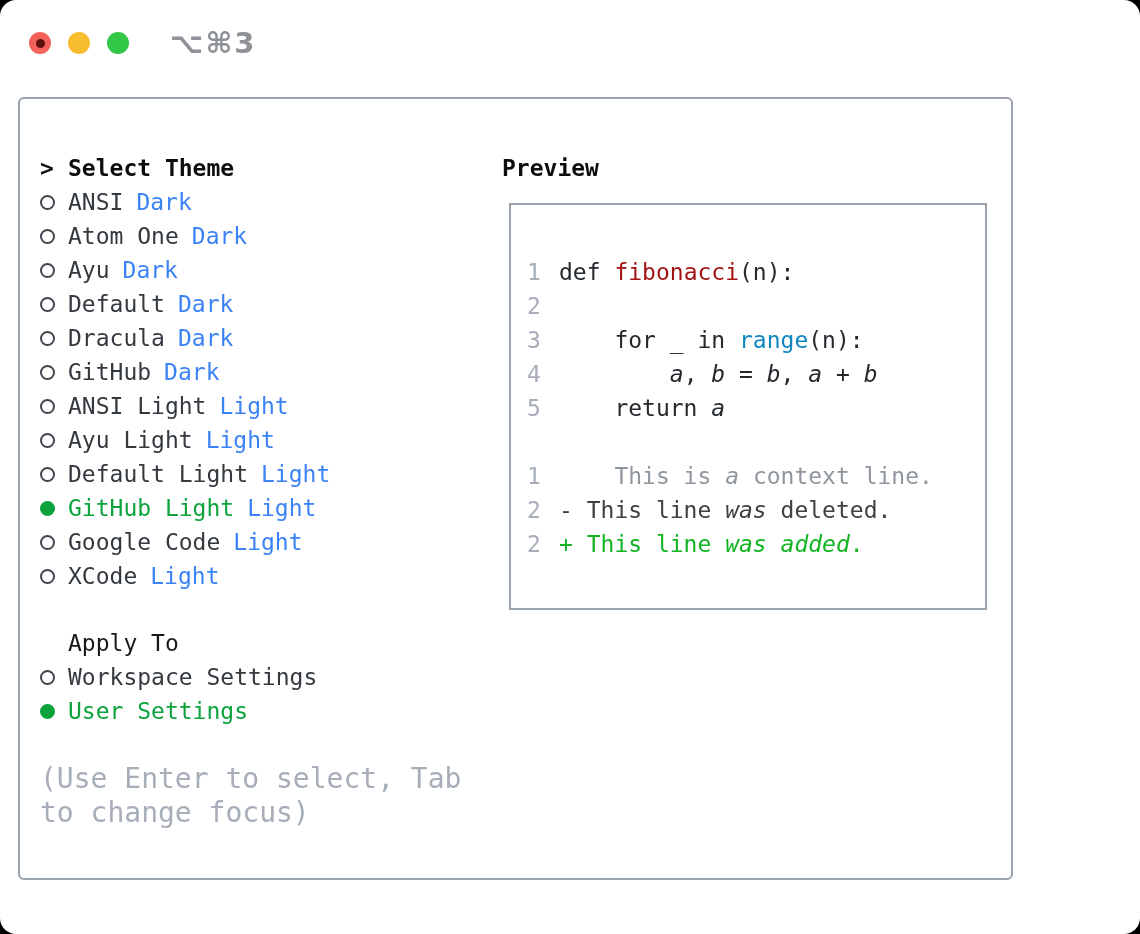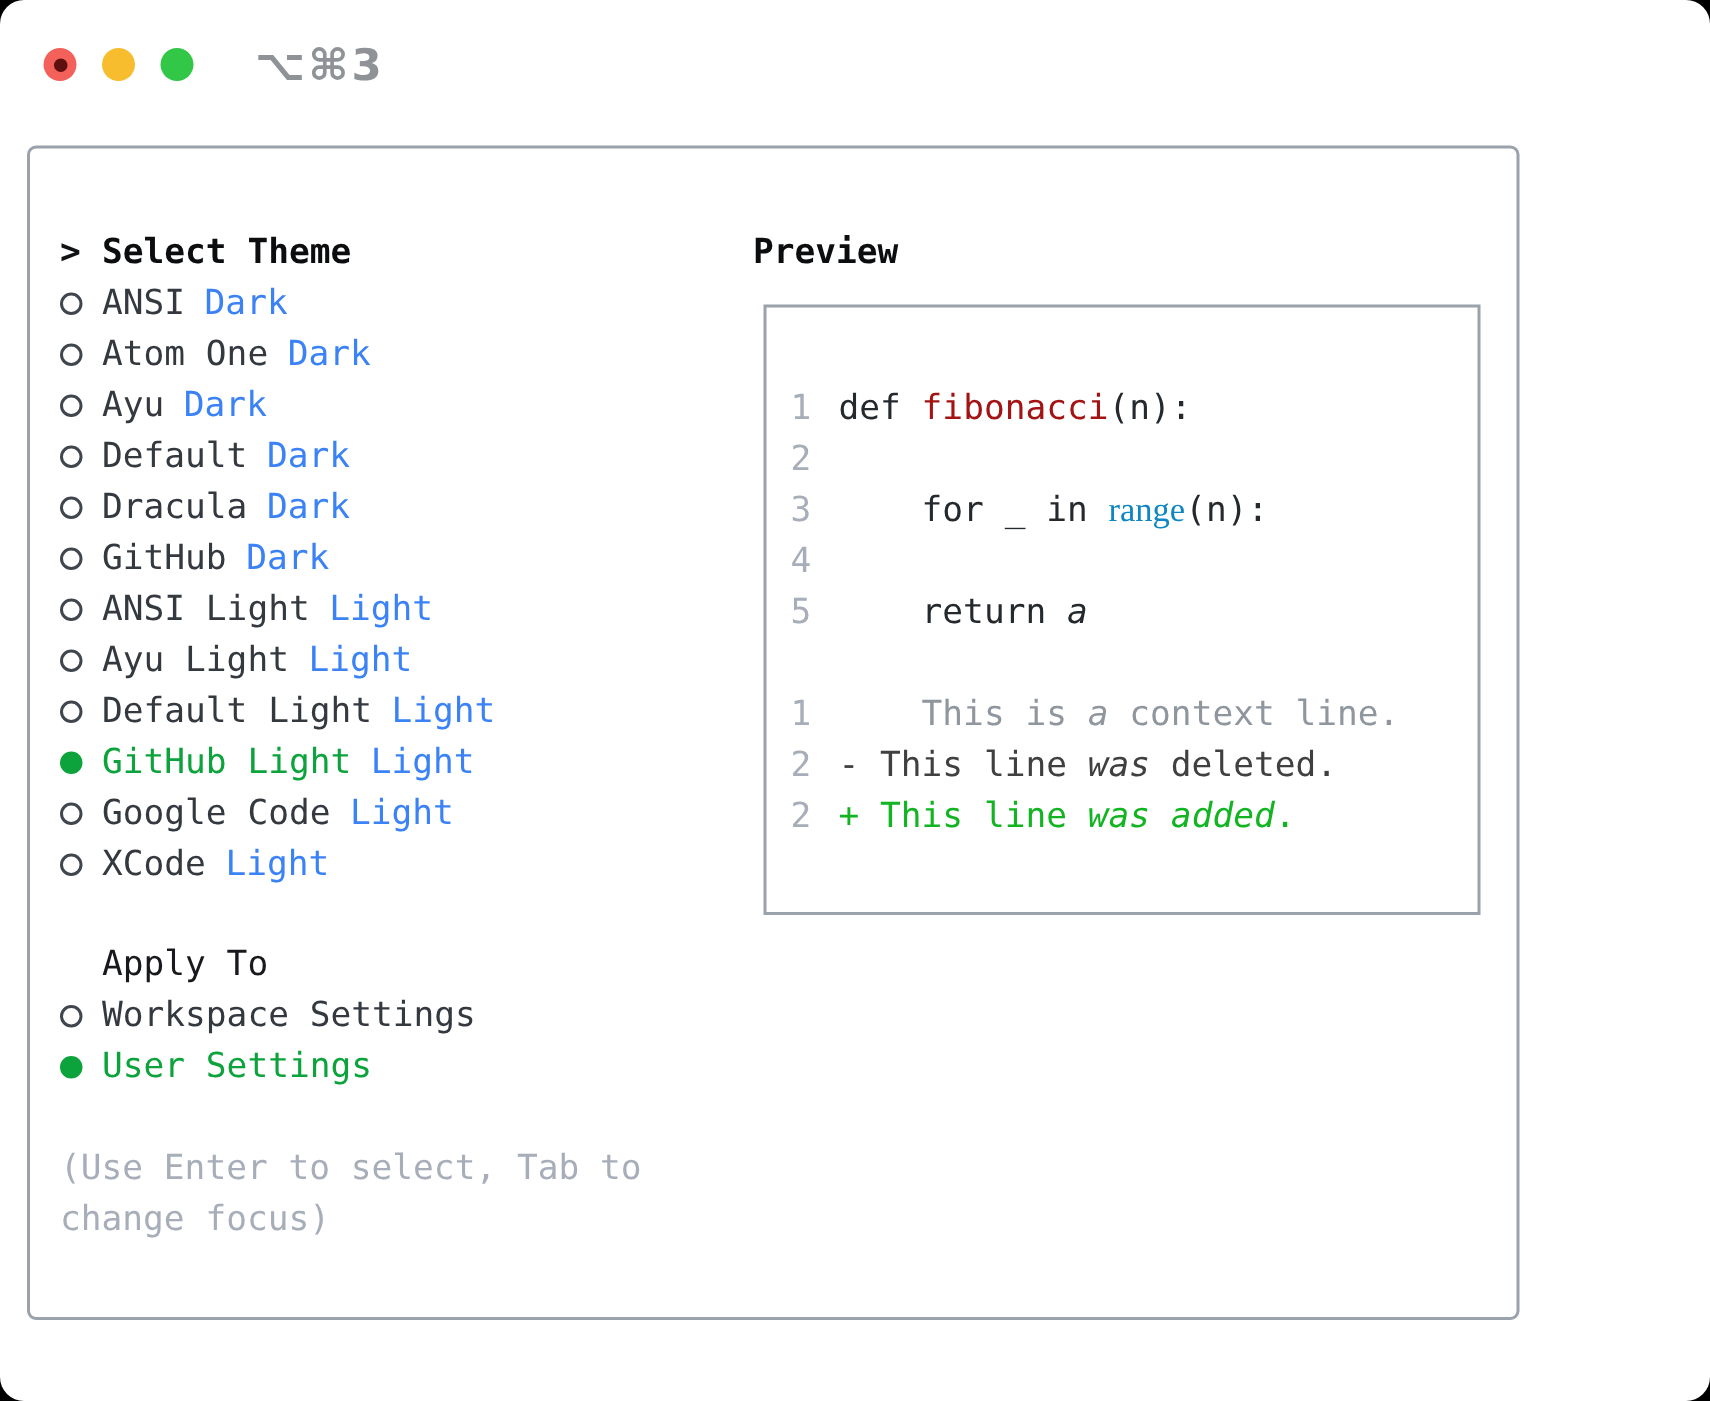--- a/index.html
+++ b/index.html
@@ -38,35 +38,35 @@
   .row.selected .radio { background:#0ca33c; border-color:#0ca33c; }
   .row.selected .name { color:#0ca33c; }
   .caret { font-weight:bold; color:#101214; }
   .header-label { font-weight:bold; color:#0b0d0f; }
   .tag { color:#3b82f6; margin-left:13px; }
 
   .apply { position:absolute; left:20px; top:527px;text-align:right; }
   .apply-header { margin-left:28px; color:#17191c; }
 
   .hint { position:absolute; left:20px; top:663px; width:440px;
-          color:#a7aeb9; font-size:23px; line-height:34px; }
+          color:#a7aeb9; font-size:28px; line-height:34px; }
 
   
   .preview-label { position:absolute; left:482px; top:52px; height:34px;
                    line-height:34px; font-weight:bold; color:#0b0d0f; }
   .preview-box { position:absolute; left:489px; top:104px; width:478px; height:407px;
                  border:2px solid #9aa2ac; background:#fff; }
   .codeblock { padding:50px 0 0 16px; }
   .crow { display:flex; height:34px; font-size:23px; line-height:34px; white-space:pre; }
   .lineno { color:#a7aeb9; width:14px; margin-right:18px; flex:none; }
   .ctext { color:#24292e; }
   .tok.var { font-style:italic; }
   .tok.num { color:#0c8083; }
   .tok.fn  { color:#a31313; }
-  .tok.builtin { color:#0e86c2;font-family:Liberation Serif, serif; }
+  .tok.builtin { color:#0e86c2; }
   .crow.ctx .ctext { color:#8f969e; }
   .crow.del .ctext { color:#404040; }
   .crow.add .ctext { color:#12b422;text-align:center; }
 </style>
 </head>
 <body>
 
 <div class="window">
 
   <div class="titlebar">
@@ -176,20 +176,21 @@
   </div>
           <div class="crow">
     <span class="lineno">2</span>
   </div>
           <div class="crow">
     <span class="lineno">3</span>
     <span class="ctext"><span class="tok">    for _ in </span><span class="tok builtin">range</span><span class="tok">(n):</span></span>
   </div>
           <div class="crow">
     <span class="lineno">4</span>
+    <span class="ctext"><span class="tok">        </span><span class="tok var">a</span><span class="tok">, </span><span class="tok var">b</span><span class="tok"> = </span><span class="tok var">b</span><span class="tok">, </span><span class="tok var">a</span><span class="tok"> + </span><span class="tok var">b</span></span>
   </div>
           <div class="crow">
     <span class="lineno">5</span>
     <span class="ctext"><span class="tok">    return </span><span class="tok var">a</span></span>
   </div>
           <div class="crow blank">
     <span class="lineno"></span>
     <span class="ctext"></span>
   </div>
           <div class="crow ctx">

